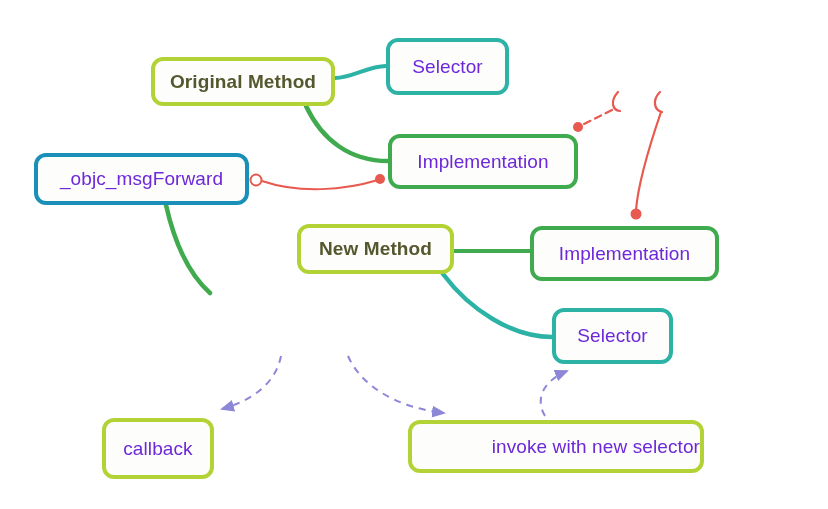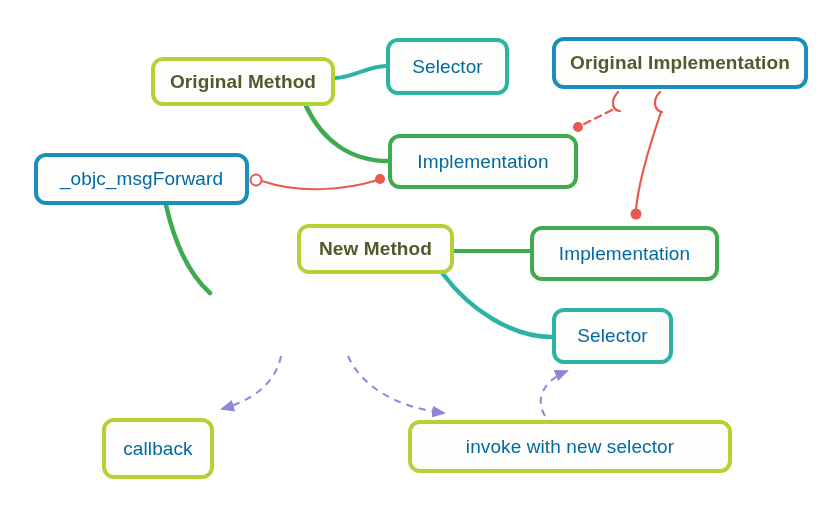--- a/index.html
+++ b/index.html
@@ -12,21 +12,21 @@
   }
   #canvas{position:absolute;left:0;top:0;width:828px;height:509px;padding-left:25px;}
   #edges{position:absolute;left:0;top:0;width:828px;height:509px;pointer-events:none;}
   .node{
     position:absolute;
     box-sizing:border-box;
     background:#fdfdfb;
     border-style:solid;
     border-radius:12px;
     display:flex;align-items:center;justify-content:center;
-    color:#0369a1;
+    color:#6d28d9;
     font-size:19px;
     letter-spacing:.1px;
     white-space:nowrap;
     z-index:3;
   }
   .node.bold{font-weight:bold;color:#55582e;}
   .node-label{pointer-events:none;}
 </style>
 </head>
 <body>
@@ -70,23 +70,20 @@
   </svg>
 
   <div class="node bold" style="left:151px;top:57px;width:184px;height:49px;border-width:4px;border-color:#b2d235;">
     <span class="node-label">Original Method</span>
   </div>
 
   <div class="node" style="left:386px;top:38px;width:123px;height:57px;border-width:4px;border-color:#2db3a6;">
     <span class="node-label">Selector</span>
   </div>
 
-  <div class="node bold" style="left:552px;top:37px;width:256px;height:52px;border-width:4px;border-color:#1a90b8;">
-    <span class="node-label">Original Implementation</span>
-  </div>
 
   <div class="node" style="left:388px;top:134px;width:190px;height:55px;border-width:4px;border-color:#3faa4e;">
     <span class="node-label">Implementation</span>
   </div>
 
   <div class="node" style="left:34px;top:153px;width:215px;height:52px;border-width:4.5px;border-color:#1a90b8;">
     <span class="node-label">_objc_msgForward</span>
   </div>
 
   <div class="node bold" style="left:297px;top:224px;width:157px;height:50px;border-width:4px;border-color:#b2d235;">
@@ -99,17 +96,17 @@
 
 
   <div class="node" style="left:552px;top:308px;width:121px;height:56px;border-width:4px;border-color:#2db3a6;">
     <span class="node-label">Selector</span>
   </div>
 
   <div class="node" style="left:102px;top:418px;width:112px;height:61px;border-width:4px;border-color:#b2d235;">
     <span class="node-label">callback</span>
   </div>
 
-  <div class="node" style="left:408px;top:420px;width:324px;height:53px;border-width:4px;border-color:#b2d235;">
+  <div class="node" style="left:408px;top:420px;width:296px;height:53px;border-width:4px;border-color:#b2d235;justify-content:flex-end;">
     <span class="node-label">invoke with new selector</span>
   </div>
 
 </div>
 
 </body></html>

